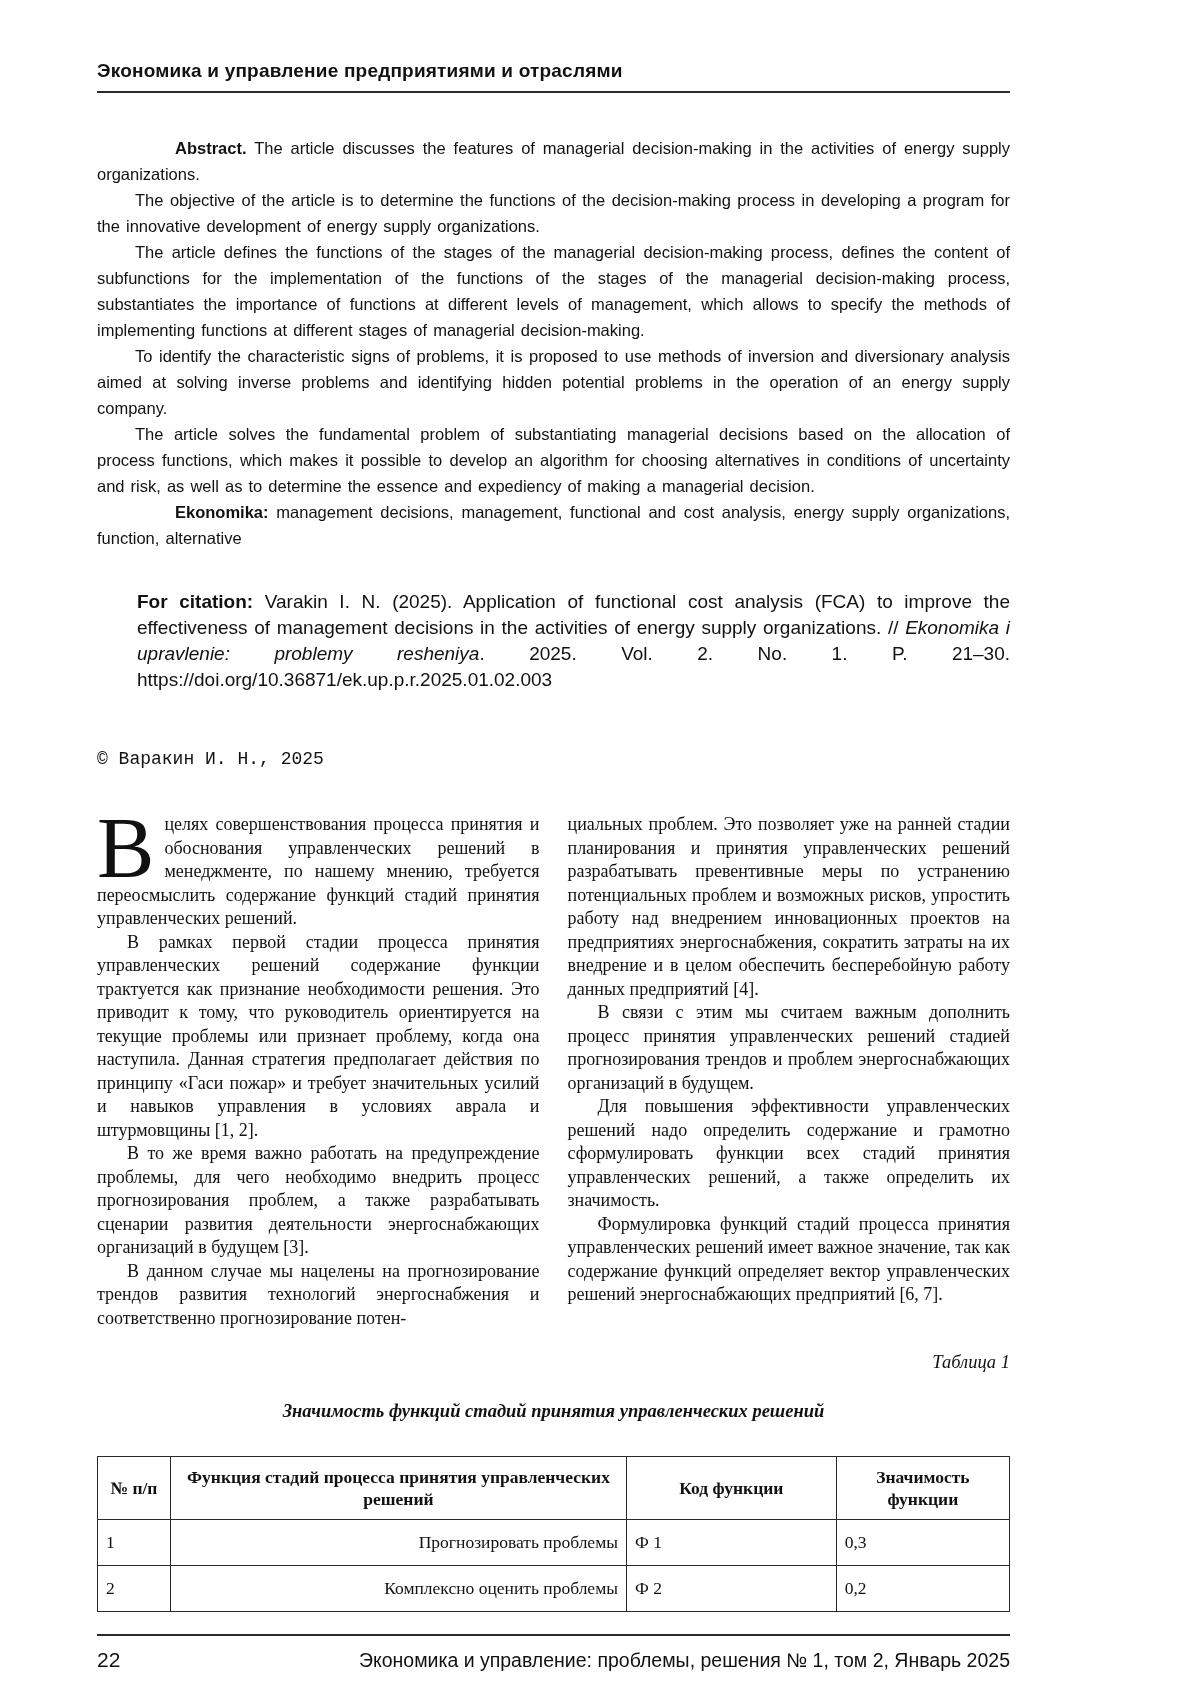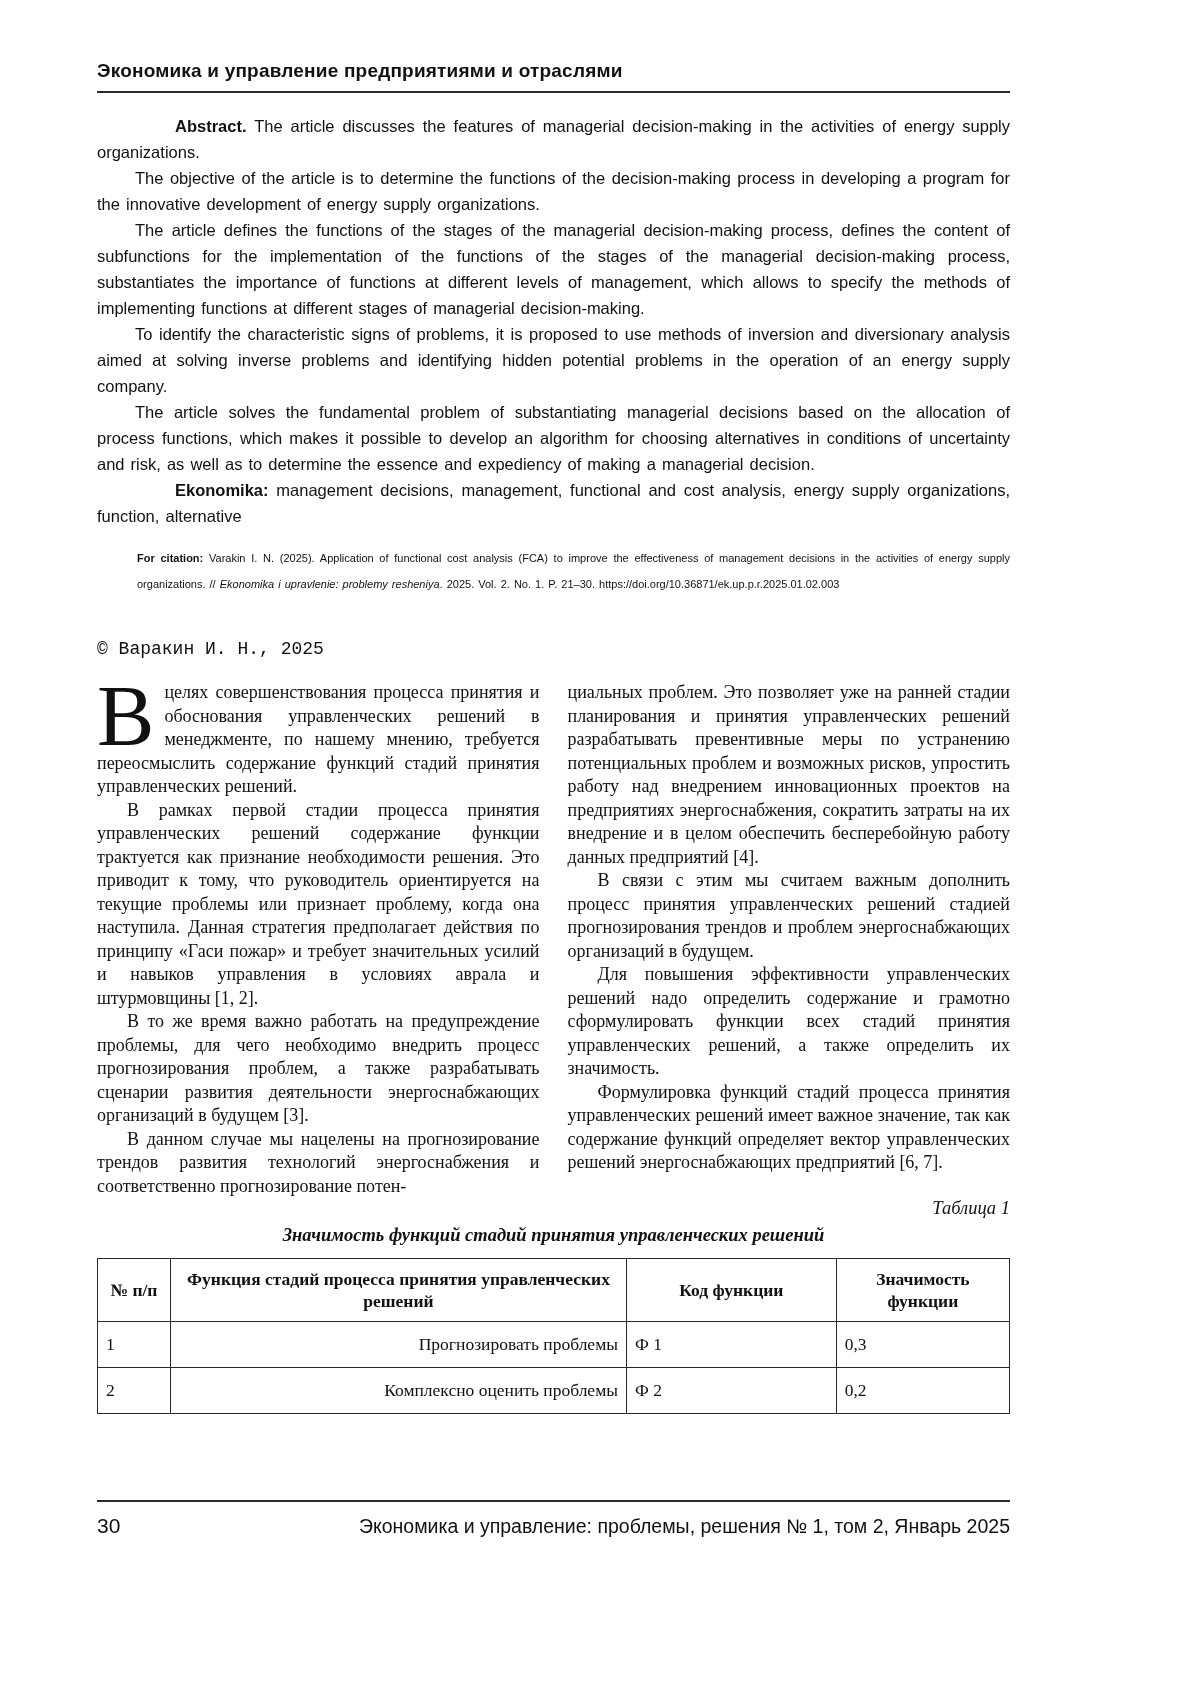--- a/index.html
+++ b/index.html
@@ -8,20 +8,21 @@
     width:1200px; height:1698px;
     font-family:"Liberation Serif", serif;
     color:#111111;
   }
   .page {
     width:1200px; height:1698px;
     padding:60px 190px 160px 97px;
     display:flex; flex-direction:column;
     overflow:hidden;
     background:#ffffff;
+    gap:22px;
   }
 
   
   .running-head {
     font-family:"Liberation Sans", sans-serif;
     font-size:19px; font-weight:bold;
     padding-bottom:9px;
     border-bottom:2px solid #2b2b2b;
     margin-bottom:20px;
     letter-spacing:0.2px;
@@ -33,23 +34,23 @@
     font-size:16.5px; line-height:26px;
     text-align:justify;
     word-spacing:1.5px;
   }
   .abstract p { text-indent:38px; }
   .abstract b { font-weight:bold;margin-left:40px; }
 
   
   .citation {
     font-family:"Liberation Sans", sans-serif;
-    font-size:11px; line-height:26px;
+    font-size:19px; line-height:26px;
     text-align:justify;
-    margin:16px 0 16px 40px;
+    margin:16px 0 8px 40px;
     word-spacing:1px;
   }
   .citation b { font-weight:bold; }
   .citation i { font-style:italic; }
 
   
   .copyright {
     font-family:Liberation Mono, monospace;
     font-size:18px;
     margin:26px 0 0 0;
@@ -188,17 +189,17 @@
       <tr>
         <td class="c-num">2</td>
         <td class="c-fn">Комплексно оценить проблемы</td>
         <td class="c-code">Ф 2</td>
         <td class="c-sig">0,2</td>
       </tr>
     </tbody>
   </table>
 
   <div class="footer">
-    <span class="pagenum">30</span>
+    <span class="pagenum">22</span>
     <span class="journal">Экономика и управление: проблемы, решения № 1, том 2, Январь 2025</span>
   </div>
 
 </div>
 
 </body></html>

